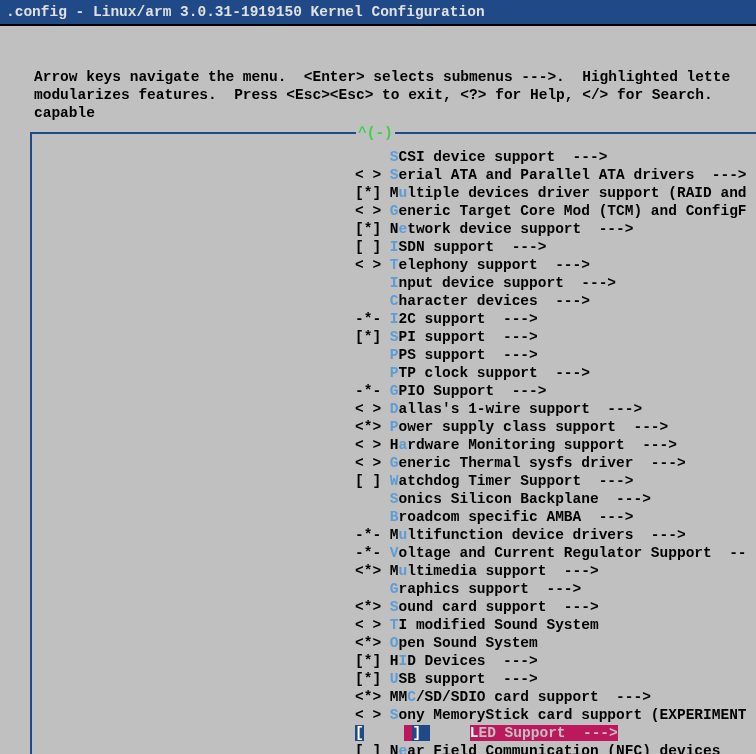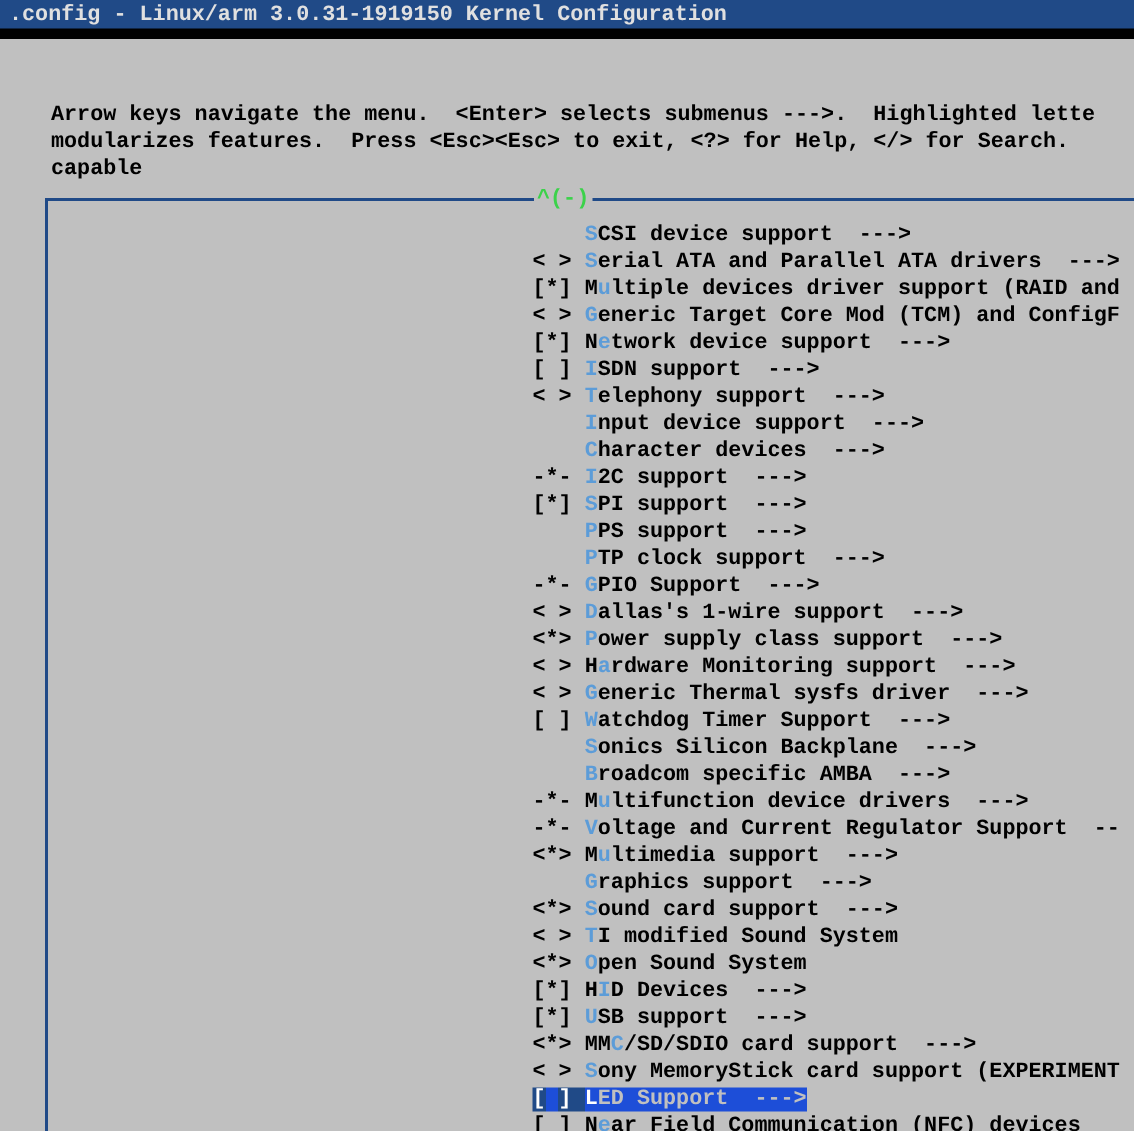--- a/index.html
+++ b/index.html
@@ -12,21 +12,21 @@
     color: #204a87;
     width: 756px;
     height: 754px;
     overflow: hidden;
   }
   .titlebar {
     background: #204a87;
     color: #e0e0e0;
     padding: 4px 6px;
     font-weight: bold;
-    border-bottom: 7px solid #000000;
+    border-bottom: 2px solid #000000;
     height: 26px;
     display: flex;
     align-items: center;
   }
   .workarea {
     background: #c0c0c0;
     padding: 6px 0 0 6px;
     position: relative;
   }
   .section-title {
@@ -62,21 +62,21 @@
     padding: 0 2px;
   }
   .menu {
     padding-left: 323px;
     white-space: pre;
   }
   .row { height: 18px; font-family: Liberation Mono, monospace; }
   .black { color: #000; }
   .hot { color: #5c9cd8; }
   .sel-bracket { background: #204a87; color: #fff; padding: 0; }
-  .sel-text { background: #1d4ed8; color: #c0c0c0; }
+  .sel-text { background: #be185d; color: #c0c0c0; margin-left: 40px; }
 </style>
 </head>
 <body>
 
 <div class="titlebar">
   <span>.config - Linux/arm 3.0.31-1919150 Kernel Configuration</span>
 </div>
 
 <div class="workarea">
 

